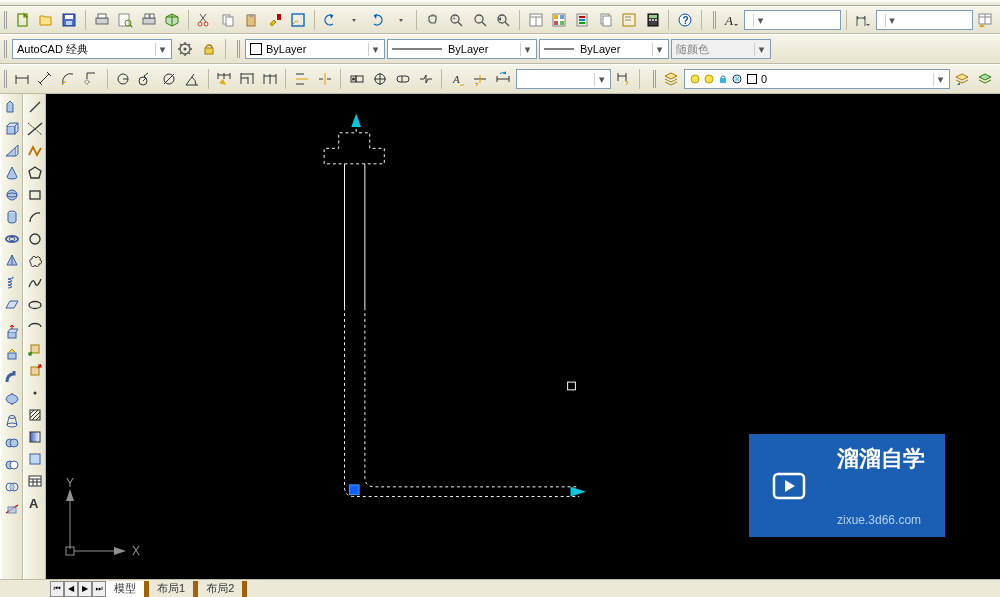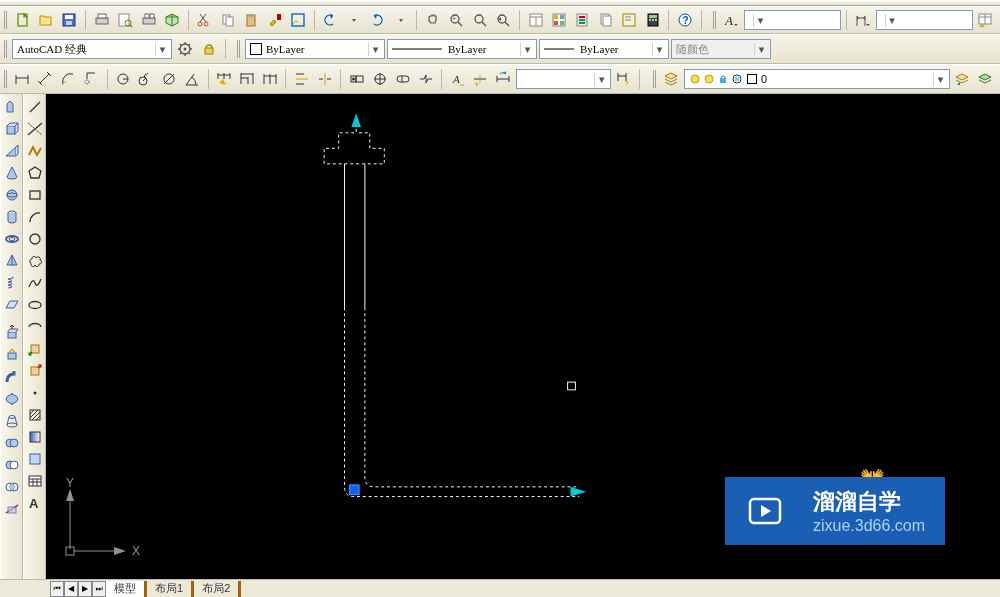--- a/index.html
+++ b/index.html
@@ -63,21 +63,21 @@
   padding: 0 2px 0 4px;
   font-size: 11px;
 }
 .combo .arrow {
   width: 14px;
   text-align: center;
   color: #555;
   border-left: 1px solid #d0d0d0;
   margin-left: 4px;
 }
-.properties-bar { height: 30px; font-family: Liberation Serif, serif; }
+.properties-bar { height: 30px; }
 .dim-bar { height: 30px; }
 .main-area {
   display: flex;
   height: calc(100% - 6px - 28px - 30px - 30px - 18px);
 }
 .vtoolbar {
   width: 23px;
   background: linear-gradient(90deg, #f9f7ea, #e6e3cf);
   display: flex;
   flex-direction: column;
@@ -117,47 +117,47 @@
   width: 14px; height: 16px;
   background: #f0f0f0;
   border: 1px solid #888;
   font-size: 8px;
   display: flex; align-items: center; justify-content: center;
 }
 .tab {
   padding: 1px 8px;
   font-size: 11px;
   color: #333;
-  border-right: 3px solid #a16207;
+  border-right: 5px solid #a16207;
   position: relative;
   height: 16px;
   display: flex;
   align-items: center;
 }
 .tab.active { background: #fff; }
 .watermark {
   position: absolute;
   right: 55px;
-  bottom: 34px;
+  bottom: 42px;
   background: #1a5fb4;
   padding: 10px 20px;
   display: flex;
   align-items: center;
   gap: 28px;
   z-index: 5;
 }
 .watermark .logo {
   width: 40px; height: 40px;
   display: flex; align-items: center; justify-content: center;
 }
 .watermark .txt {
   display: flex; flex-direction: column; align-items: flex-start;
 }
 .watermark .big { color: #fff; font-size: 22px; font-weight: bold; }
-.watermark .sm { color: #b0d0f0; font-size: 16px; }
+.watermark .sm { color: #b0d0f0; font-size: 12px; margin-top: 39px; }
 svg { display: block; }
 .icon-shape { width:16px; height:16px; }
 </style>
 </head>
 <body>
 
 <div class="menubar"></div>
 
 <div class="toolbar-row">
   <div class="tb-grip"></div>

